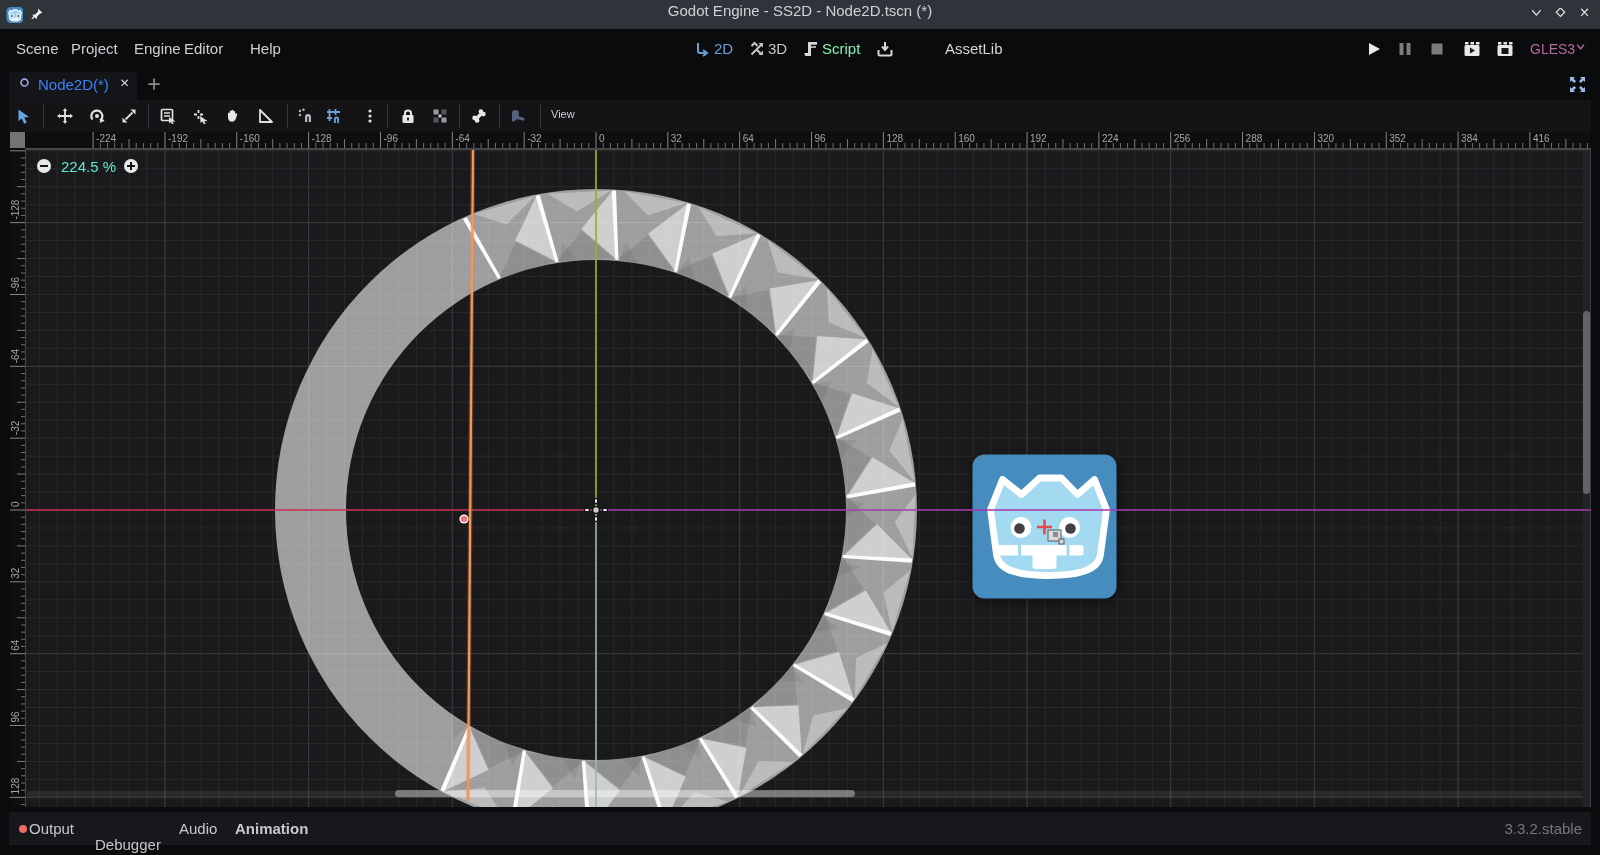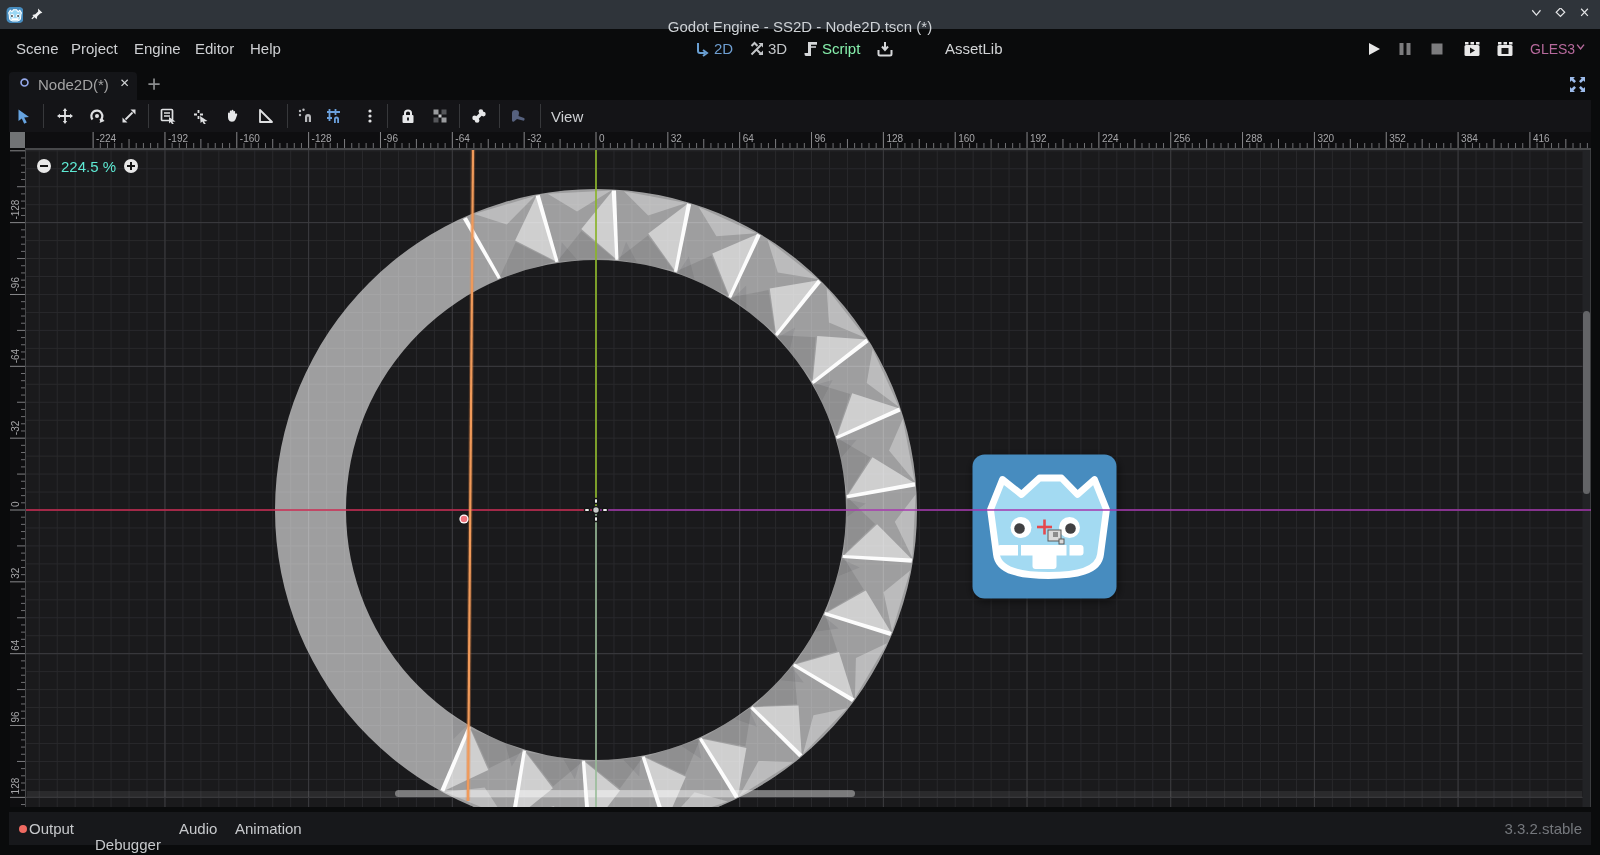--- a/index.html
+++ b/index.html
@@ -351,35 +351,35 @@
 <svg width="16" height="16" viewBox="0 0 16 16" style="position:absolute;left:471px;top:108px">
     <path d="M4.2 11.8 L11.8 4.2" stroke="#e6e7e9" stroke-width="3.4"></path>
     <circle cx="3.6" cy="9.9" r="2.3" fill="#e6e7e9"></circle>
     <circle cx="6.1" cy="12.4" r="2.3" fill="#e6e7e9"></circle>
     <circle cx="9.9" cy="3.6" r="2.3" fill="#e6e7e9"></circle>
     <circle cx="12.4" cy="6.1" r="2.3" fill="#e6e7e9"></circle>
   </svg>
 <svg width="16" height="16" viewBox="0 0 16 16" style="position:absolute;left:510px;top:108px">
     <path d="M2 5 Q2 2 5.5 2 Q9 2 9 5 L8.5 8 L14 10 Q15 10.5 14.5 11.8 Q14 13 12.8 12.6 L7 11 L4 13.5 Q2.5 14.5 2 12.5 Z" fill="#56617e"></path>
   </svg>
-<div style="position:absolute;left:0;top:18px;width:1600px;text-align:center;font-size:15px;color:#ced2d6">Godot Engine - SS2D - Node2D.tscn (*)</div>
+<div style="position:absolute;left:0;top:2px;width:1600px;text-align:center;font-size:15px;color:#ced2d6">Godot Engine - SS2D - Node2D.tscn (*)</div>
 <span style="position:absolute;left:16px;top:40px;font-size:15px;color:#ced0d3;font-weight:400;letter-spacing:0px;white-space:nowrap">Scene</span>
 <span style="position:absolute;left:71px;top:40px;font-size:15px;color:#ced0d3;font-weight:400;letter-spacing:0px;white-space:nowrap">Project</span>
 <span style="position:absolute;left:134px;top:40px;font-size:15px;color:#ced0d3;font-weight:400;letter-spacing:0px;white-space:nowrap">Engine</span>
-<span style="position:absolute;left:195px;top:40px;font-size:15px;color:#ced0d3;font-weight:400;letter-spacing:0px;white-space:nowrap">Editor</span>
+<span style="position:absolute;left:184px;top:40px;font-size:15px;color:#ced0d3;font-weight:400;letter-spacing:0px;white-space:nowrap">Editor</span>
 <span style="position:absolute;left:250px;top:40px;font-size:15px;color:#ced0d3;font-weight:400;letter-spacing:0px;white-space:nowrap">Help</span>
 <span style="position:absolute;left:714px;top:40px;font-size:15px;color:#6e9ed1;font-weight:400;letter-spacing:0px;white-space:nowrap">2D</span>
 <span style="position:absolute;left:768px;top:40px;font-size:15px;color:#c3c6c9;font-weight:400;letter-spacing:0px;white-space:nowrap">3D</span>
 <span style="position:absolute;left:822px;top:40px;font-size:15px;color:#86efac;font-weight:400;letter-spacing:0px;white-space:nowrap">Script</span>
 <span style="position:absolute;left:945px;top:40px;font-size:15px;color:#d2d4d6;font-weight:400;letter-spacing:0px;white-space:nowrap">AssetLib</span>
 <span style="position:absolute;left:1530px;top:41px;font-size:14px;color:#b76a9d;font-weight:400;letter-spacing:0px;white-space:nowrap">GLES3</span>
-<span style="position:absolute;left:38px;top:76px;font-size:15px;color:#a3a3a3;font-weight:400;letter-spacing:0px;white-space:nowrap">Node2D(*)</span>
-<span style="position:absolute;left:551px;top:108px;font-size:15px;color:#ced0d3;font-weight:400;letter-spacing:0px;white-space:nowrap">View</span>
+<span style="position:absolute;left:38px;top:76px;font-size:15px;color:#3b82f6;font-weight:400;letter-spacing:0px;white-space:nowrap">Node2D(*)</span>
+<span style="position:absolute;left:551px;top:108px;font-size:11px;color:#ced0d3;font-weight:400;letter-spacing:0px;white-space:nowrap">View</span>
 <span style="position:absolute;left:61px;top:158px;font-size:15px;color:#5eead4;font-weight:400;letter-spacing:0px;white-space:nowrap">224.5 %</span>
 <span style="position:absolute;left:29px;top:820px;font-size:15px;color:#c6c8cb;font-weight:400;letter-spacing:0px;white-space:nowrap">Output</span>
 <span style="position:absolute;left:95px;top:836px;font-size:15px;color:#c6c8cb;font-weight:400;letter-spacing:0px;white-space:nowrap">Debugger</span>
 <span style="position:absolute;left:179px;top:820px;font-size:15px;color:#c6c8cb;font-weight:400;letter-spacing:0px;white-space:nowrap">Audio</span>
-<span style="position:absolute;left:235px;top:820px;font-size:15px;color:#c6c8cb;font-weight:400;letter-spacing:0px;white-space:nowrap">Animation</span>
+<span style="position:absolute;left:235px;top:820px;font-size:15px;color:#c6c8cb;font-weight:700;letter-spacing:0px;white-space:nowrap">Animation</span>
 <span style="position:absolute;right:18px;top:820px;font-size:15px;color:#75787d">3.3.2.stable</span>
 <div style="position:absolute;left:37px;top:159px;width:14px;height:14px;border-radius:50%;background:#e8e8e8"></div>
 <div style="position:absolute;left:40px;top:165px;width:8px;height:2.4px;background:#141414"></div>
 <div style="position:absolute;left:124px;top:159px;width:14px;height:14px;border-radius:50%;background:#e8e8e8"></div>
 <div style="position:absolute;left:127px;top:165px;width:8px;height:2.4px;background:#141414"></div>
 <div style="position:absolute;left:129.8px;top:162.2px;width:2.4px;height:8px;background:#141414"></div>
 </body></html>

